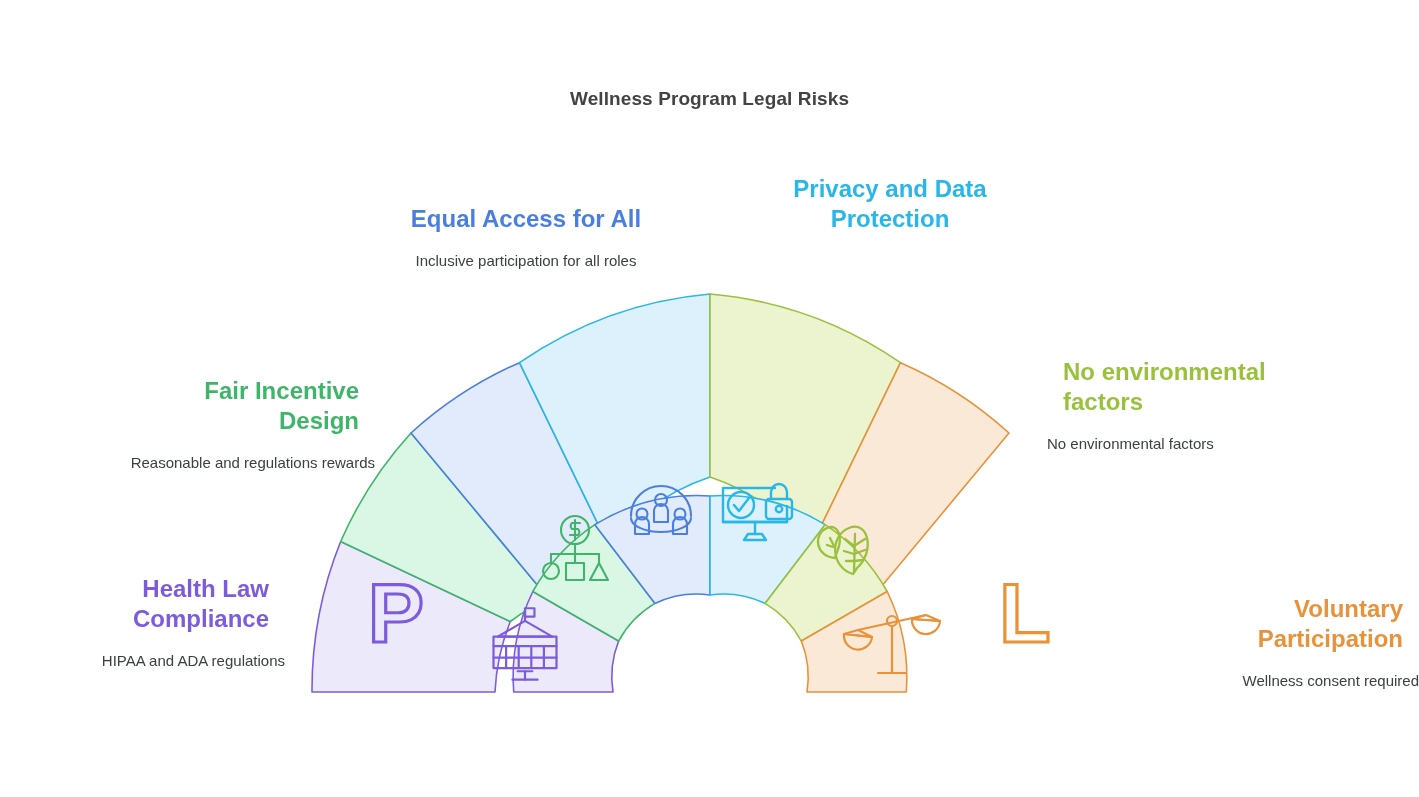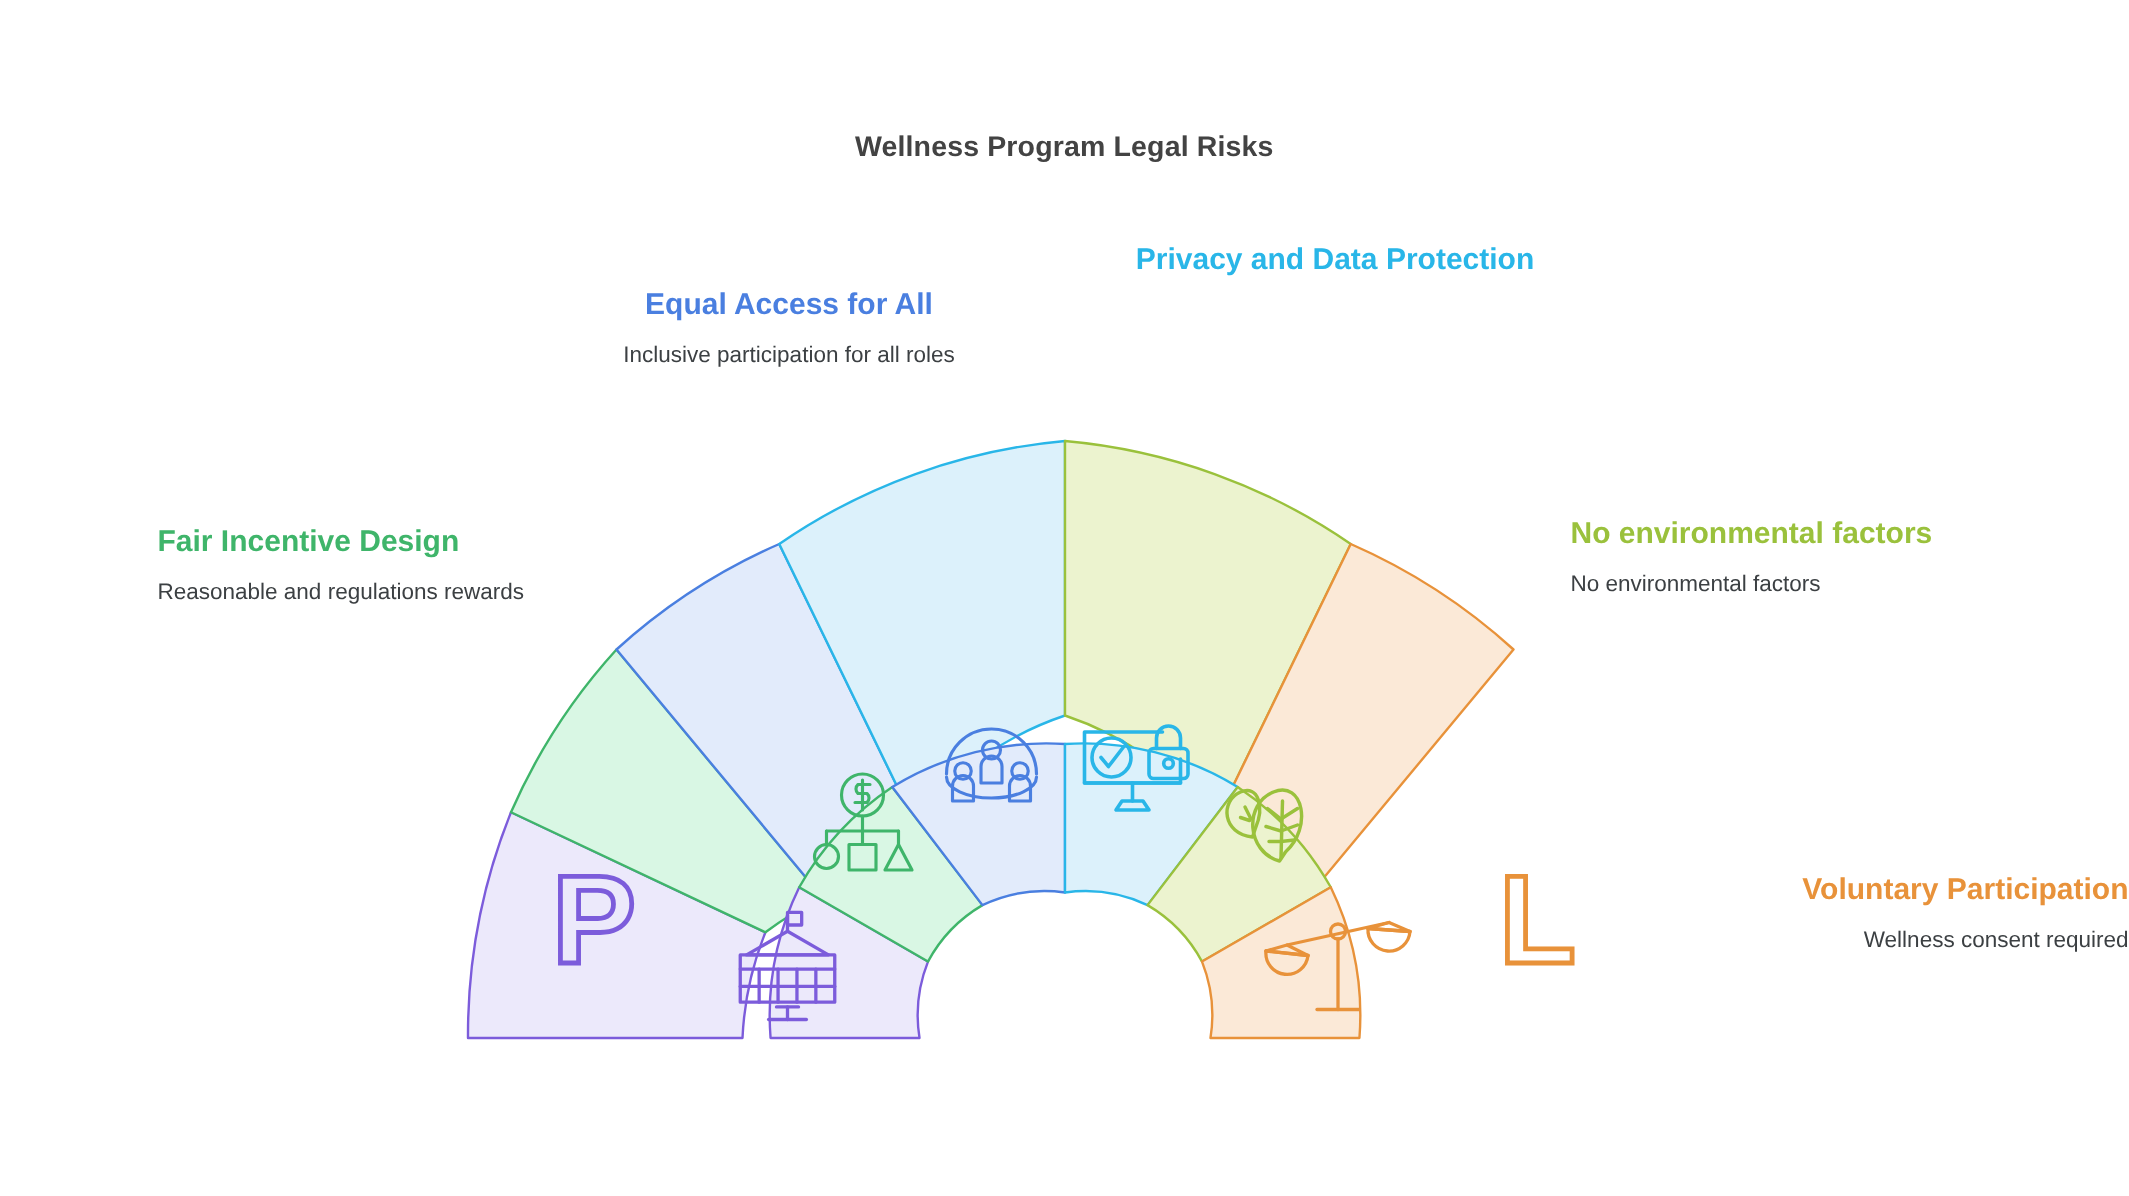--- a/index.html
+++ b/index.html
@@ -29,35 +29,35 @@
     font-size: 19px;
     font-weight: bold;
     color: #434343;
     letter-spacing: 0.1px;
   }
   .callout {
     position: absolute;
     box-sizing: border-box;
   }
   .callout .c-title {
-    font-size: 20px;
+    font-size: 24px;
     font-weight: bold;
     line-height: 30px;
-    margin: 0;
+    margin: 16px;
   }
   .callout .c-desc {
     font-size: 15px;
     color: #3c4043;
     line-height: 22px;
     margin: 8px 0 0 0;
   }
   
   #cal-equal       { left: 381px; top: 188px;  width: 290px; text-align: center; }
   #cal-privacy     { left: 745px; top: 158px;  width: 290px; text-align: center; }
-  #cal-fair        { left: 105px; top: 346px;  width: 270px; }
+  #cal-fair        { left: 105px; top: 360px;  width: 270px; text-align: right; }
   #cal-noenv       { left: 1047px; top: 341px; width: 290px; text-align: left; }
   #cal-health      { left: 20px;  top: 558px;  width: 265px; text-align: right; }
   #cal-voluntary   { left: 1139px; top: 578px; width: 280px; text-align: right; }
 
   #arc-svg {
     position: absolute;
     left: 0;
     top: 0;
   }
   .seg-letter {
@@ -229,19 +229,23 @@
   <div class="callout" id="cal-fair">
     <p class="c-title" style="color:#3fb56a;">Fair Incentive Design</p>
     <p class="c-desc">Reasonable and regulations rewards</p>
   </div>
 
   <div class="callout" id="cal-noenv">
     <p class="c-title" style="color:#9ac13c;">No environmental factors</p>
     <p class="c-desc">No environmental factors</p>
   </div>
 
+  <div class="callout" id="cal-health">
+    <p class="c-title" style="color:#7c5cdb;">Health Law Compliance</p>
+    <p class="c-desc">HIPAA and ADA regulations</p>
+  </div>
 
   <div class="callout" id="cal-voluntary">
     <p class="c-title" style="color:#e8923a;">Voluntary Participation</p>
     <p class="c-desc">Wellness consent required</p>
   </div>
 
 </div>
 
 </body></html>

